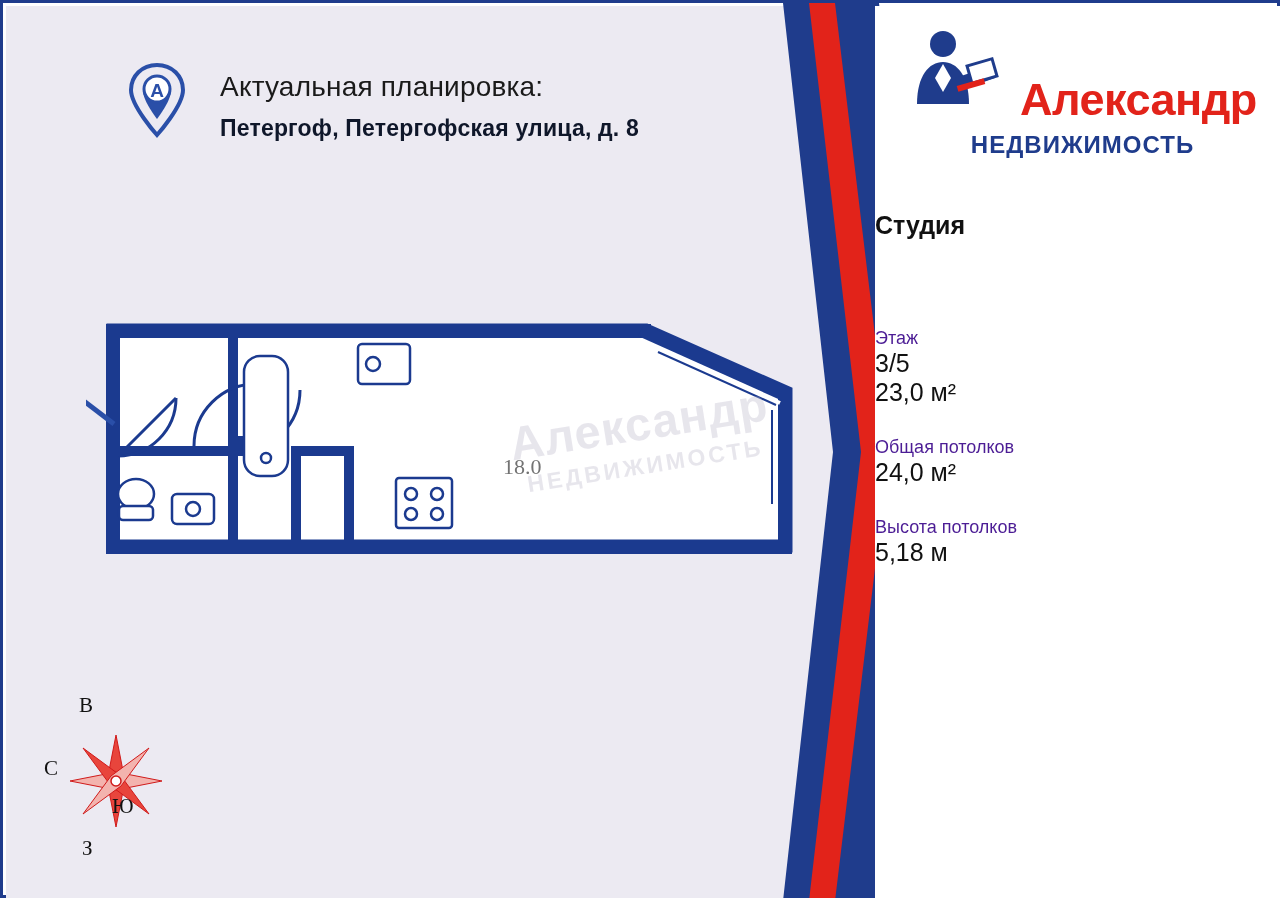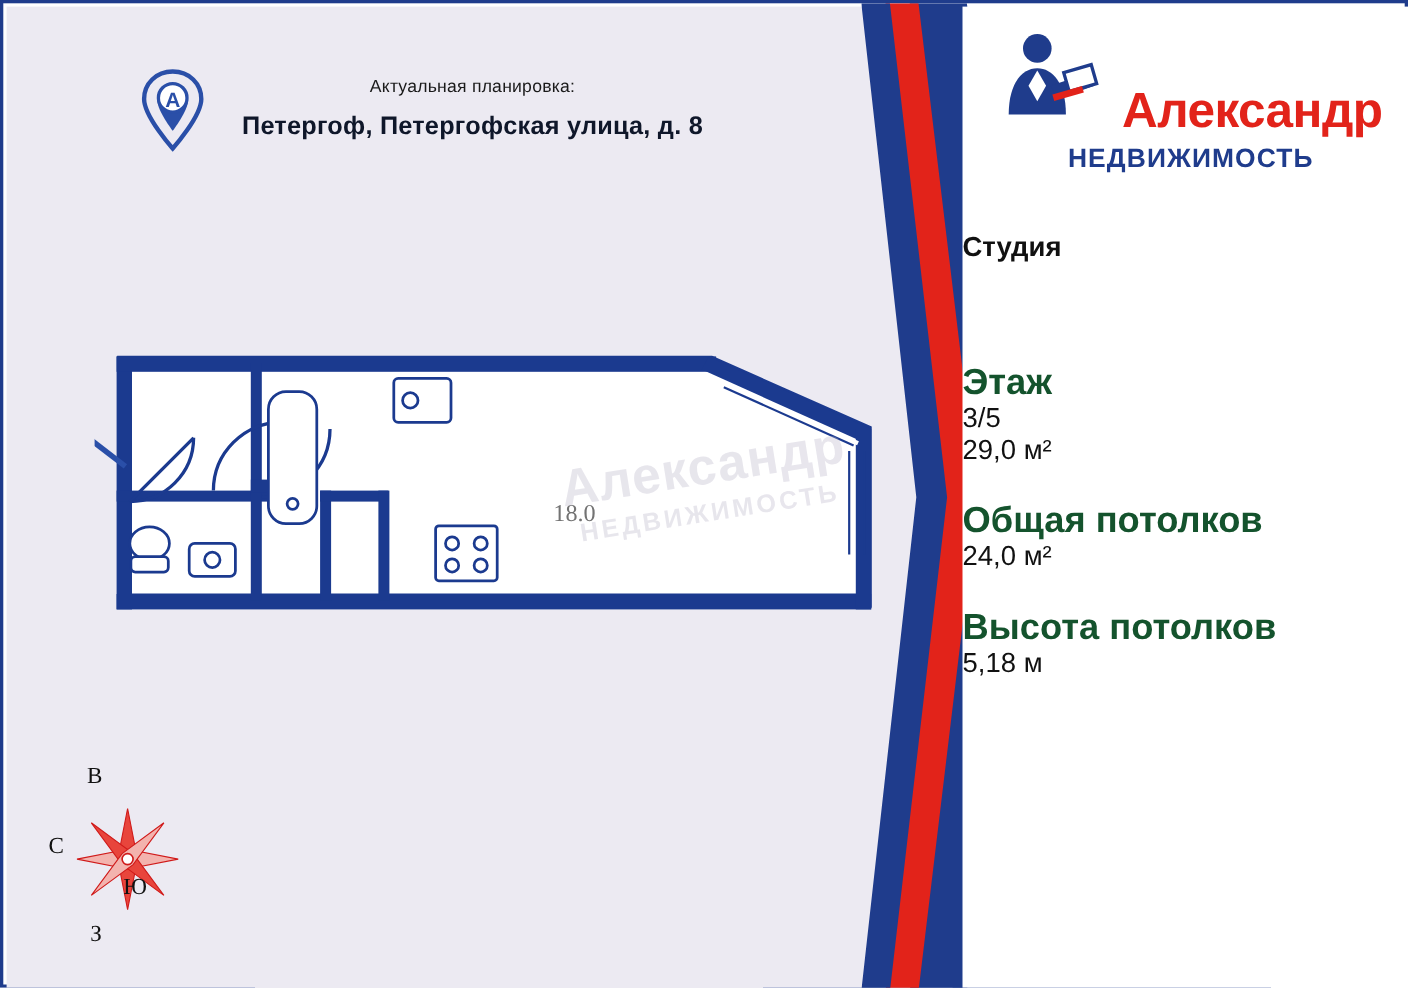--- a/index.html
+++ b/index.html
@@ -43,24 +43,23 @@
     position: relative;
     width: 62px;
     height: 78px;
     flex: 0 0 auto;
   }
   #header-text {
     margin-left: 32px;
     padding-top: 10px;
   }
   .hdr-line1 {
-    font-size: 16px;
+    font-size: 28px;
     color: #1a1a1a;
     letter-spacing: .2px;
-    text-align: center;
   }
   .hdr-line2 {
     font-size: 23px;
     font-weight: bold;
     color: #0f172a;
     margin-top: 12px;
     letter-spacing: .2px;
   }
   
   #plan {
@@ -159,23 +158,23 @@
     color: #1f3c8c;
     letter-spacing: 1px;
   }
   #specs {
     position: absolute;
     left: 0;
     top: 205px;
     width: 405px;
   }
   .spec-title {
-    font-size: 33px;
-    font-weight: bold;
-    color: #14532d;
+    font-size: 18px;
+    font-weight: normal;
+    color: #4c1d95;
     margin-top: 30px;
   }
   .spec-value {
     font-size: 25px;
     color: #111;
   }
   #type-title {
     font-size: 25px;
     font-weight: bold;
     color: #111;
@@ -339,21 +338,21 @@
       <div id="logo-name">Александр</div>
       <div id="logo-sub">НЕДВИЖИМОСТЬ</div>
     </div>
 
     <div id="specs">
       <div id="type-title">Студия</div>
 
       <div class="spec-title" style="margin-top:88px;">Этаж</div>
       <div class="spec-value">3/5</div>
 
-      <div class="spec-value">29,0 м²</div>
+      <div class="spec-value">23,0 м²</div>
 
       <div class="spec-title">Общая потолков</div>
       <div class="spec-value">24,0 м²</div>
 
       <div class="spec-title">Высота потолков</div>
       <div class="spec-value">5,18 м</div>
     </div>
   </div>
 </div>
 

